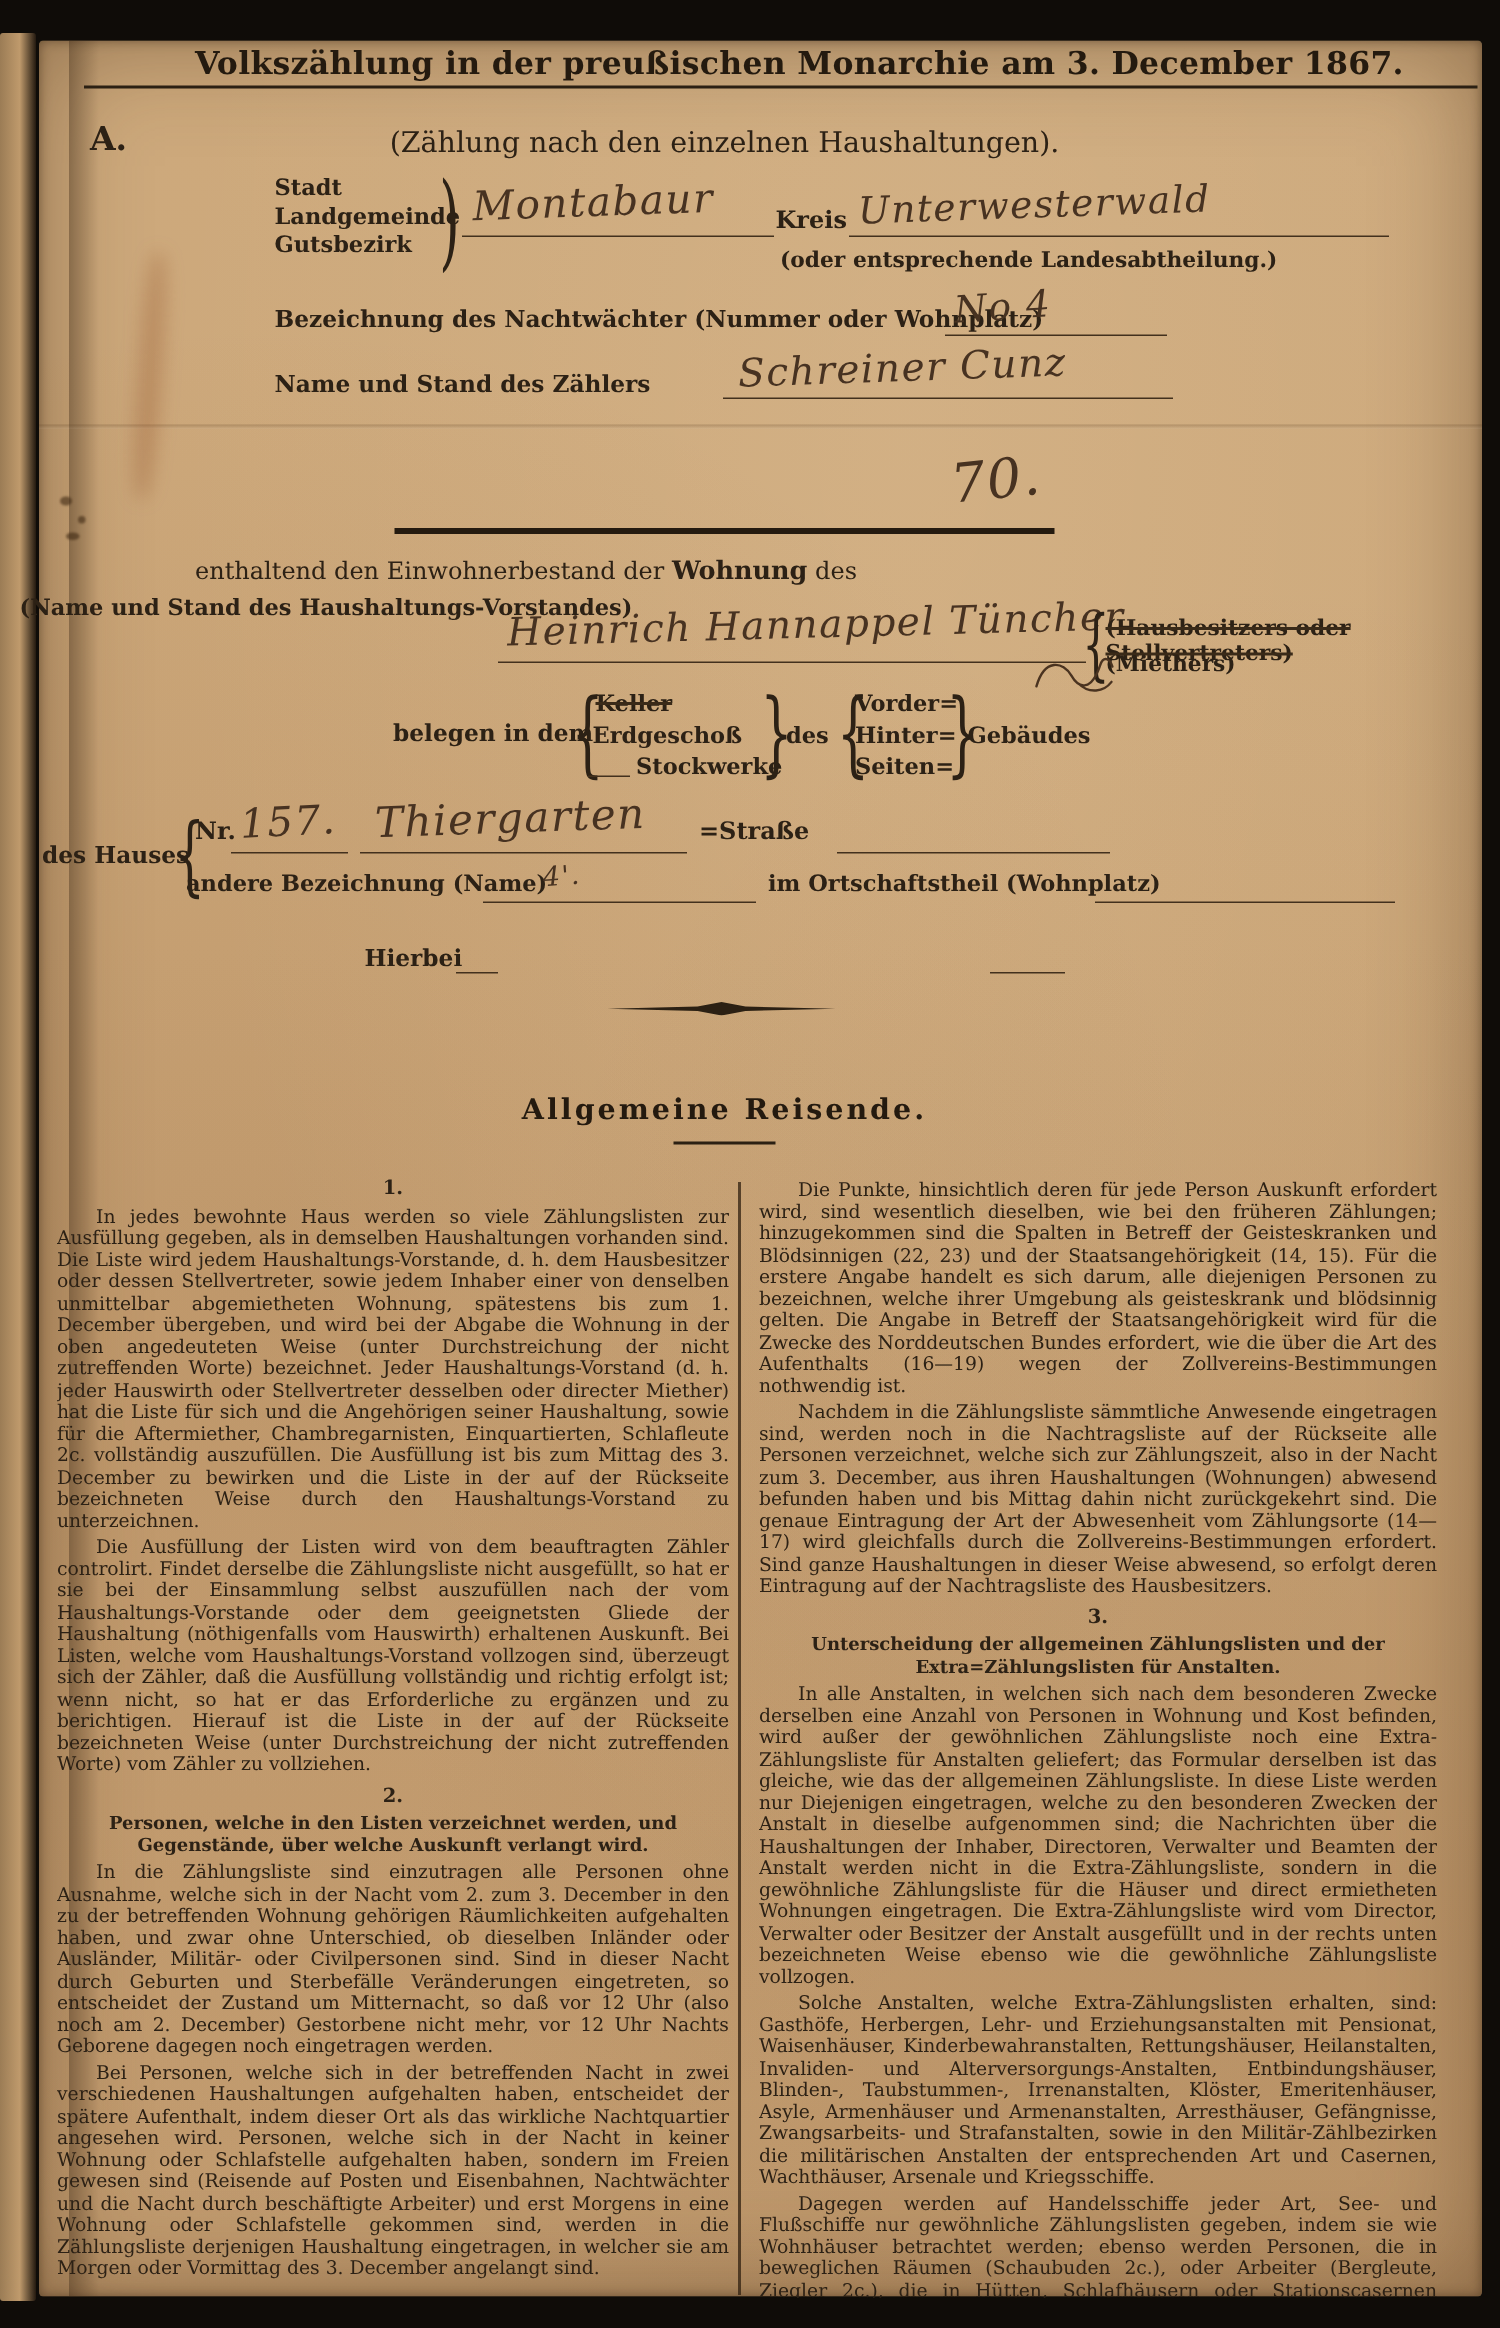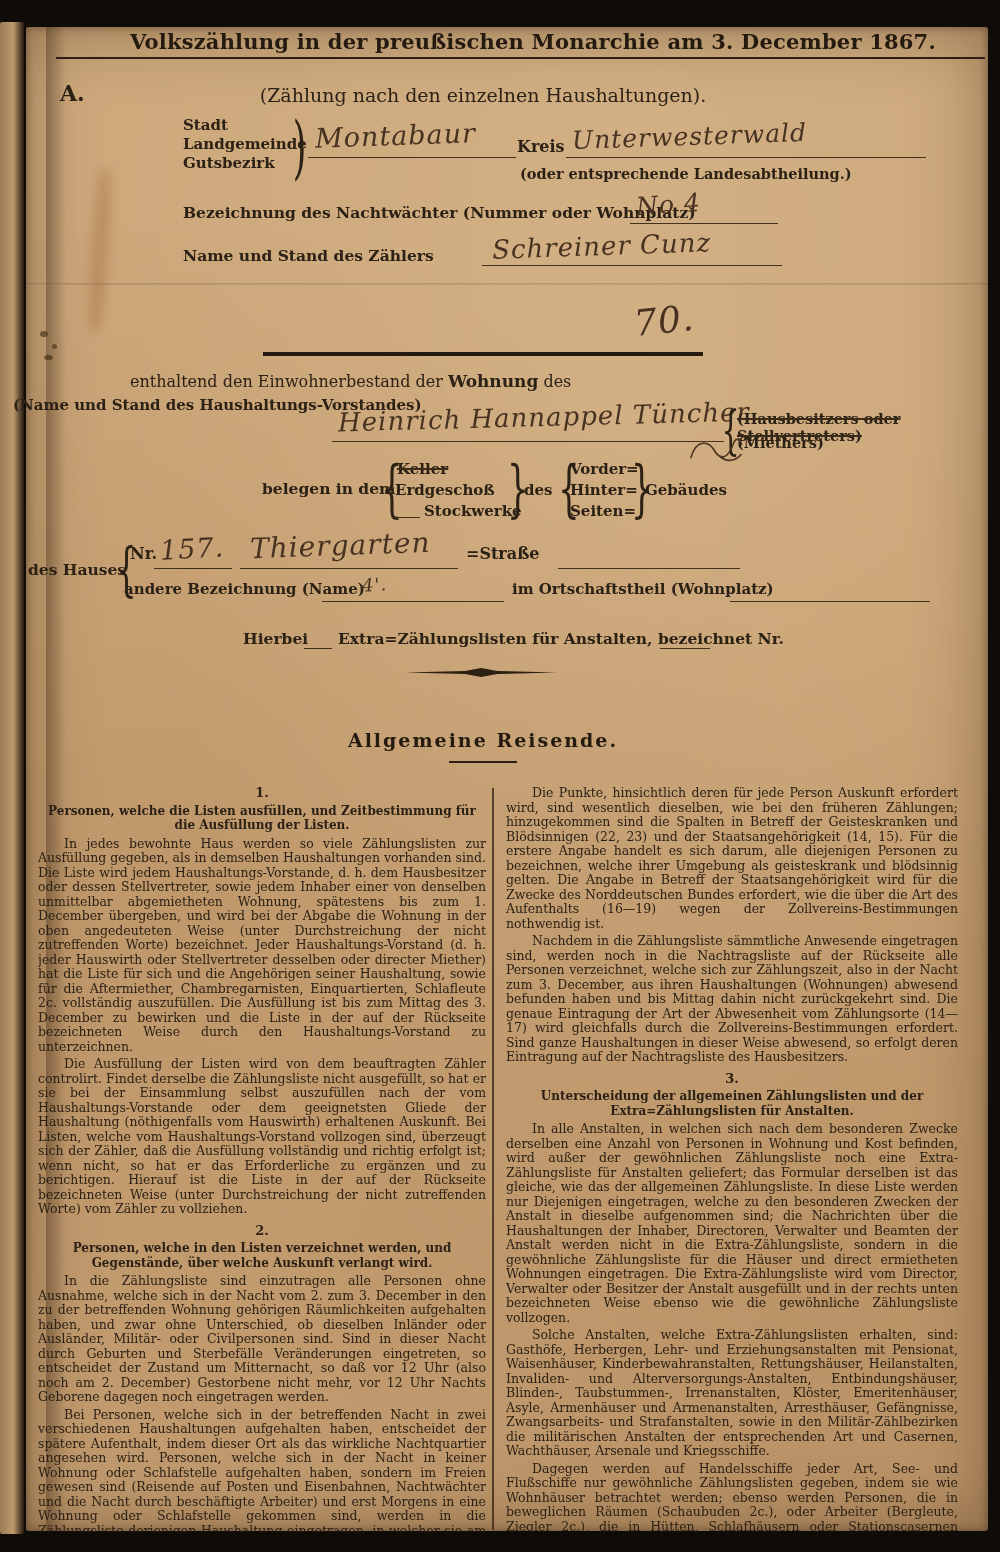--- a/index.html
+++ b/index.html
@@ -148,35 +148,33 @@
   <span class="abs print b" style="left:466px;top:544px;font-size:16px;">=Straße</span>
   <div class="blank" style="left:558px;top:567px;width:182px;"></div>
   <span class="abs print b" style="left:124px;top:580px;font-size:15px;">andere Bezeichnung (Name)</span>
   <span class="abs hw" style="left:362px;top:574px;font-size:18px;transform:rotate(-4deg);">4'.</span>
   <div class="blank" style="left:322px;top:600px;width:182px;"></div>
   <span class="abs print b" style="left:512px;top:580px;font-size:15px;">im Ortschaftstheil (Wohnplatz)</span>
   <div class="blank" style="left:730px;top:600px;width:200px;"></div>
 
   <span class="abs print b" style="left:243px;top:629px;font-size:15.5px;">Hierbei</span>
   <div class="blank" style="left:304px;top:647px;width:28px;"></div>
-  <span class="abs print b" style="left:338px;top:629px;font-size:15.5px;">Extra=Zählungslisten für Anstalten, bezeichnet Nr.</span>
   <div class="blank" style="left:660px;top:647px;width:50px;"></div>
 
   <svg class="abs orn" width="152" height="9" viewBox="0 0 152 9">
     <path d="M0,4.5 L60,3 76,0 92,3 152,4.5 92,6 76,9 60,6 Z" fill="#2b2013"></path>
   </svg>
 
   <div class="abs print anleitung-title">Allgemeine Reisende.</div>
   <div class="abs short-rule"></div>
 
   <div class="abs divider-col"></div>
 
   <div class="col" style="left:38px;width:448px;">
     <div class="secnum first">1.</div>
-    <div class="sechead">Personen, welche die Listen ausfüllen, und Zeitbestimmung für die Ausfüllung der Listen.</div>
     <p>In jedes bewohnte Haus werden so viele Zählungslisten zur Ausfüllung gegeben, als in demselben Haushaltungen vorhanden sind. Die Liste wird jedem Haushaltungs-Vorstande, d. h. dem Hausbesitzer oder dessen Stellvertreter, sowie jedem Inhaber einer von denselben unmittelbar abgemietheten Wohnung, spätestens bis zum 1. December übergeben, und wird bei der Abgabe die Wohnung in der oben angedeuteten Weise (unter Durchstreichung der nicht zutreffenden Worte) bezeichnet. Jeder Haushaltungs-Vorstand (d. h. jeder Hauswirth oder Stellvertreter desselben oder directer Miether) hat die Liste für sich und die Angehörigen seiner Haushaltung, sowie für die Aftermiether, Chambregarnisten, Einquartierten, Schlafleute 2c. vollständig auszufüllen. Die Ausfüllung ist bis zum Mittag des 3. December zu bewirken und die Liste in der auf der Rückseite bezeichneten Weise durch den Haushaltungs-Vorstand zu unterzeichnen.</p>
     <p>Die Ausfüllung der Listen wird von dem beauftragten Zähler controlirt. Findet derselbe die Zählungsliste nicht ausgefüllt, so hat er sie bei der Einsammlung selbst auszufüllen nach der vom Haushaltungs-Vorstande oder dem geeignetsten Gliede der Haushaltung (nöthigenfalls vom Hauswirth) erhaltenen Auskunft. Bei Listen, welche vom Haushaltungs-Vorstand vollzogen sind, überzeugt sich der Zähler, daß die Ausfüllung vollständig und richtig erfolgt ist; wenn nicht, so hat er das Erforderliche zu ergänzen und zu berichtigen. Hierauf ist die Liste in der auf der Rückseite bezeichneten Weise (unter Durchstreichung der nicht zutreffenden Worte) vom Zähler zu vollziehen.</p>
     <div class="secnum">2.</div>
     <div class="sechead">Personen, welche in den Listen verzeichnet werden, und Gegenstände, über welche Auskunft verlangt wird.</div>
     <p>In die Zählungsliste sind einzutragen alle Personen ohne Ausnahme, welche sich in der Nacht vom 2. zum 3. December in den zu der betreffenden Wohnung gehörigen Räumlichkeiten aufgehalten haben, und zwar ohne Unterschied, ob dieselben Inländer oder Ausländer, Militär- oder Civilpersonen sind. Sind in dieser Nacht durch Geburten und Sterbefälle Veränderungen eingetreten, so entscheidet der Zustand um Mitternacht, so daß vor 12 Uhr (also noch am 2. December) Gestorbene nicht mehr, vor 12 Uhr Nachts Geborene dagegen noch eingetragen werden.</p>
     <p>Bei Personen, welche sich in der betreffenden Nacht in zwei verschiedenen Haushaltungen aufgehalten haben, entscheidet der spätere Aufenthalt, indem dieser Ort als das wirkliche Nachtquartier angesehen wird. Personen, welche sich in der Nacht in keiner Wohnung oder Schlafstelle aufgehalten haben, sondern im Freien gewesen sind (Reisende auf Posten und Eisenbahnen, Nachtwächter und die Nacht durch beschäftigte Arbeiter) und erst Morgens in eine Wohnung oder Schlafstelle gekommen sind, werden in die Zählungsliste derjenigen Haushaltung eingetragen, in welcher sie am Morgen oder Vormittag des 3. December angelangt sind.</p>
   </div>
 
   <div class="col" style="left:506px;width:452px;">
     <p>Die Punkte, hinsichtlich deren für jede Person Auskunft erfordert wird, sind wesentlich dieselben, wie bei den früheren Zählungen; hinzugekommen sind die Spalten in Betreff der Geisteskranken und Blödsinnigen (22, 23) und der Staatsangehörigkeit (14, 15). Für die erstere Angabe handelt es sich darum, alle diejenigen Personen zu bezeichnen, welche ihrer Umgebung als geisteskrank und blödsinnig gelten. Die Angabe in Betreff der Staatsangehörigkeit wird für die Zwecke des Norddeutschen Bundes erfordert, wie die über die Art des Aufenthalts (16—19) wegen der Zollvereins-Bestimmungen nothwendig ist.</p>

